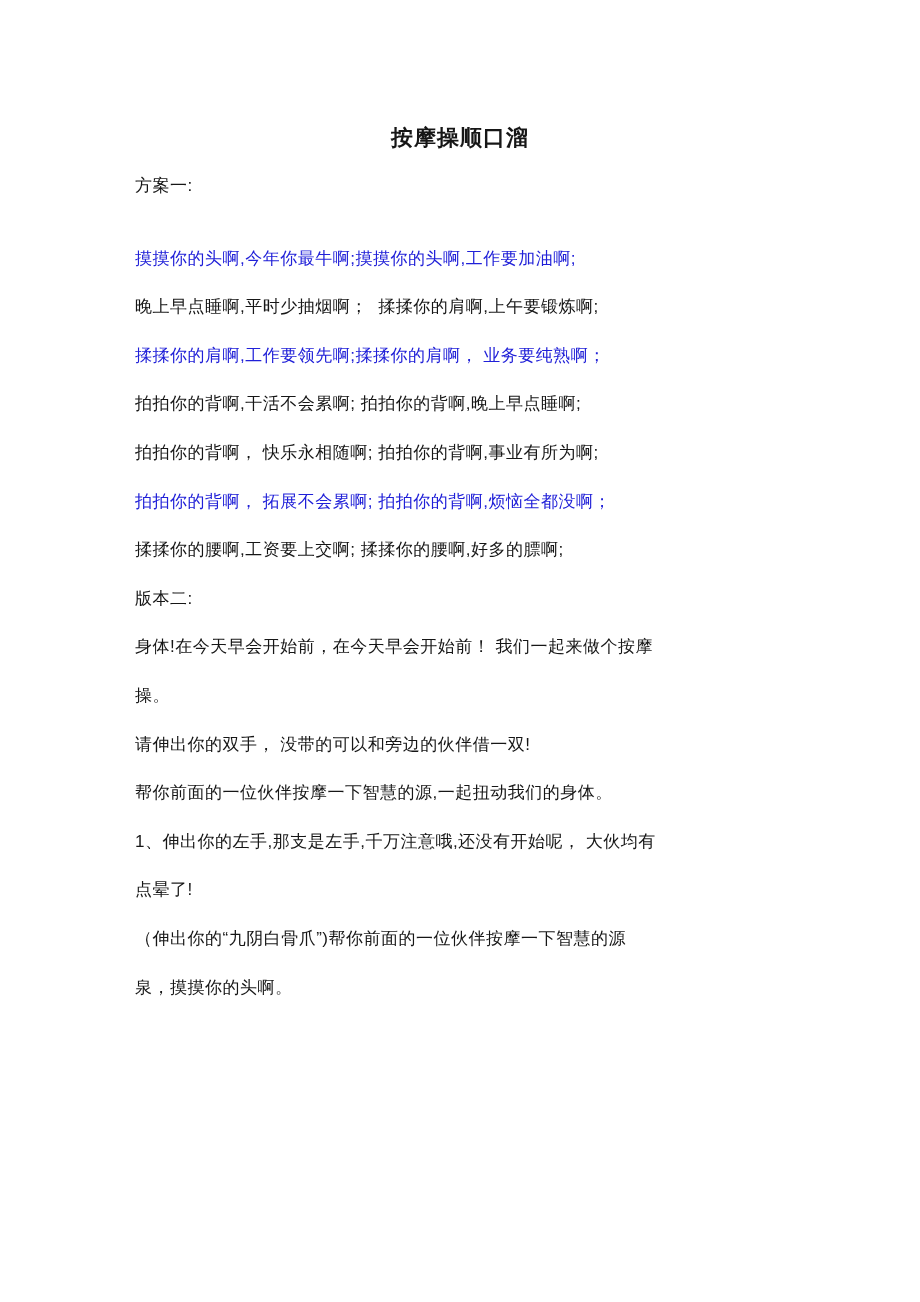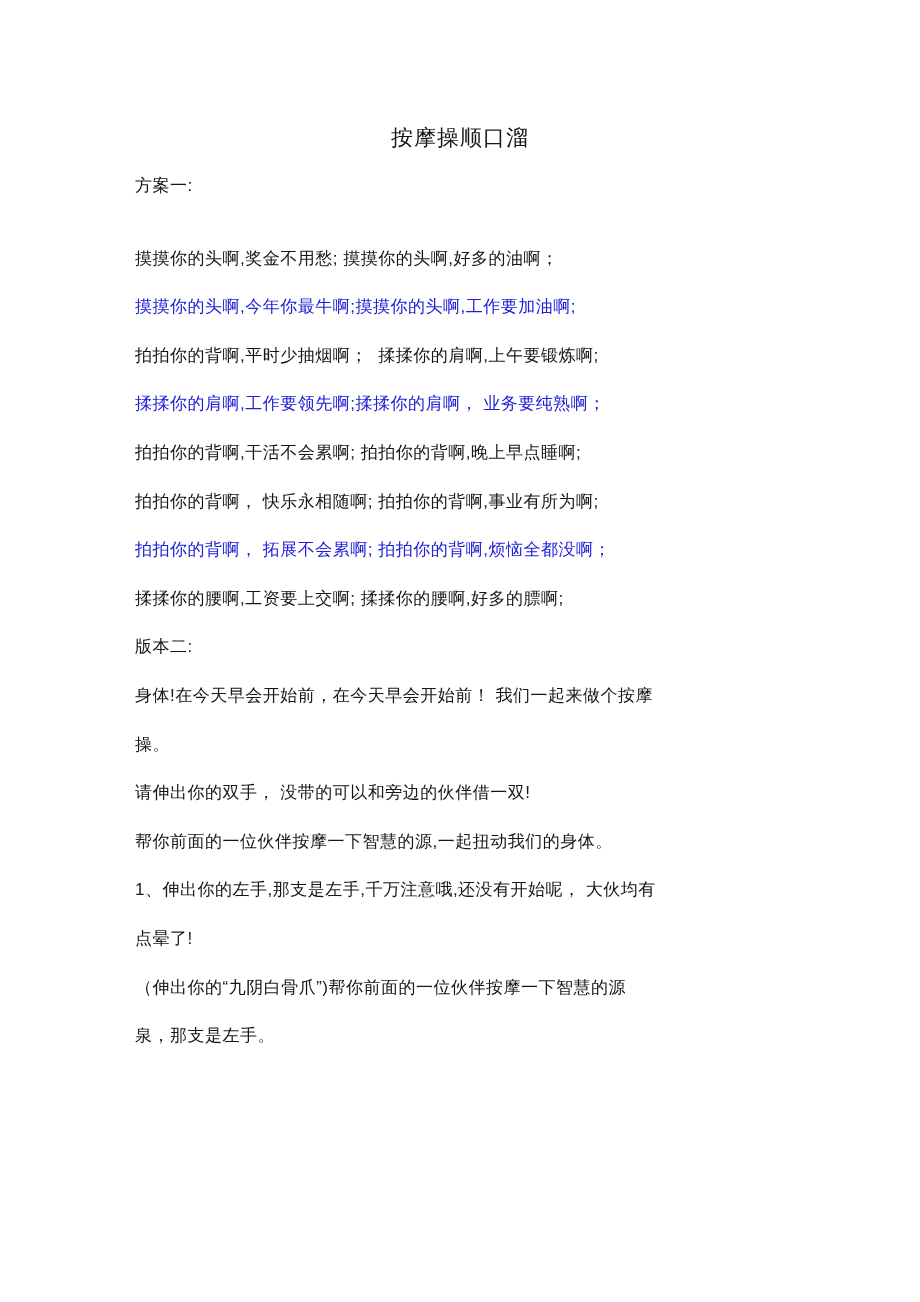--- a/index.html
+++ b/index.html
@@ -18,21 +18,21 @@
     position:relative;
     width:920px;height:1302px;
     background:var(--bg);
     overflow:hidden;
   }
   .doc-title{
     margin:0;
     padding-top:118px;
     text-align:center;
     font-size:22px;
-    font-weight:400;
+    font-weight:700;
     line-height:40px;
     color:var(--text);
     letter-spacing:1px;
   }
   .doc-body{
     margin:4px 0 0 135px;
     width:670px;
   }
   .line{
     margin:0;
@@ -45,31 +45,30 @@
   .line.blue{color:var(--blue);}
   .line.gap-after{margin-bottom:24px;}
 </style>
 </head>
 <body>
 
 <div class="page">
   <h1 class="doc-title">按摩操顺口溜</h1>
   <div class="doc-body">
       <p class="line gap-after">方案一:</p>
-      <p class="line">摸摸你的头啊,奖金不用愁; 摸摸你的头啊,好多的油啊；</p>
       <p class="line blue">摸摸你的头啊,今年你最牛啊;摸摸你的头啊,工作要加油啊;</p>
-      <p class="line">拍拍你的背啊,平时少抽烟啊；  揉揉你的肩啊,上午要锻炼啊;</p>
+      <p class="line">晚上早点睡啊,平时少抽烟啊；  揉揉你的肩啊,上午要锻炼啊;</p>
       <p class="line blue">揉揉你的肩啊,工作要领先啊;揉揉你的肩啊， 业务要纯熟啊；</p>
       <p class="line">拍拍你的背啊,干活不会累啊; 拍拍你的背啊,晚上早点睡啊;</p>
       <p class="line">拍拍你的背啊， 快乐永相随啊; 拍拍你的背啊,事业有所为啊;</p>
       <p class="line blue">拍拍你的背啊， 拓展不会累啊; 拍拍你的背啊,烦恼全都没啊；</p>
       <p class="line">揉揉你的腰啊,工资要上交啊; 揉揉你的腰啊,好多的膘啊;</p>
       <p class="line">版本二:</p>
       <p class="line">身体!在今天早会开始前，在今天早会开始前！ 我们一起来做个按摩</p>
       <p class="line">操。</p>
       <p class="line">请伸出你的双手， 没带的可以和旁边的伙伴借一双!</p>
       <p class="line">帮你前面的一位伙伴按摩一下智慧的源,一起扭动我们的身体。</p>
       <p class="line">1、伸出你的左手,那支是左手,千万注意哦,还没有开始呢， 大伙均有</p>
       <p class="line">点晕了!</p>
       <p class="line">（伸出你的“九阴白骨爪”)帮你前面的一位伙伴按摩一下智慧的源</p>
-      <p class="line">泉，那支是左手。</p>
+      <p class="line">泉，摸摸你的头啊。</p>
     </div>
 </div>
 
 </body></html>

